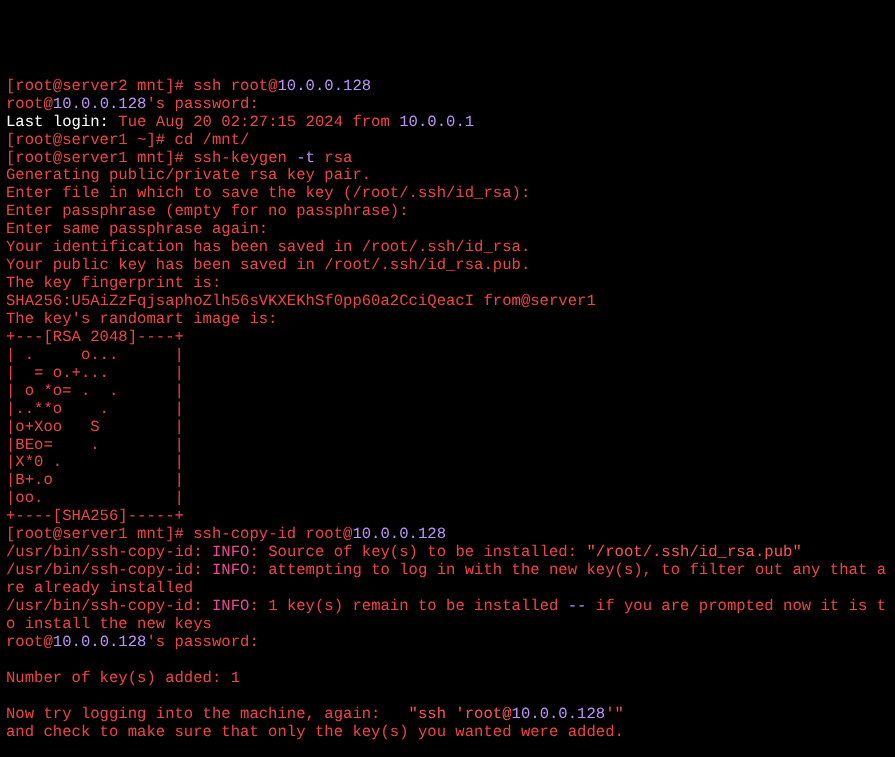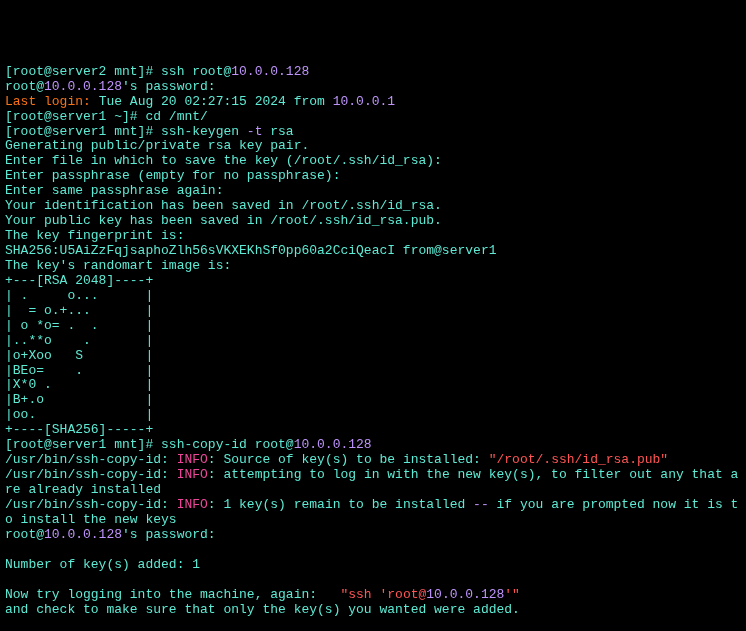--- a/index.html
+++ b/index.html
@@ -9,22 +9,22 @@
       font-family: 'Courier New', Consolas, monospace;
       font-size: 13px;
       line-height: 1.15;
       white-space: pre;
       color: #ffffff;
       width: 746px;
       box-sizing: border-box;
     }
     .red { color: #ff5555; }
     .violet { color: #bd93f9; text-align: center; }
-    .cyan { color: #f97316; font-family: Liberation Mono, monospace; }
-    .white { color: #5eead4; }
+    .cyan { color: #ffffff; font-family: Liberation Mono, monospace; }
+    .white { color: #ef4444; }
     .orange { color: #ec4899; }
     .terminal {
       white-space: pre-wrap;
       word-break: break-all;
     }
     span[data-bind] { white-space: pre-wrap; }
   </style>
 </head>
 <body>
 

